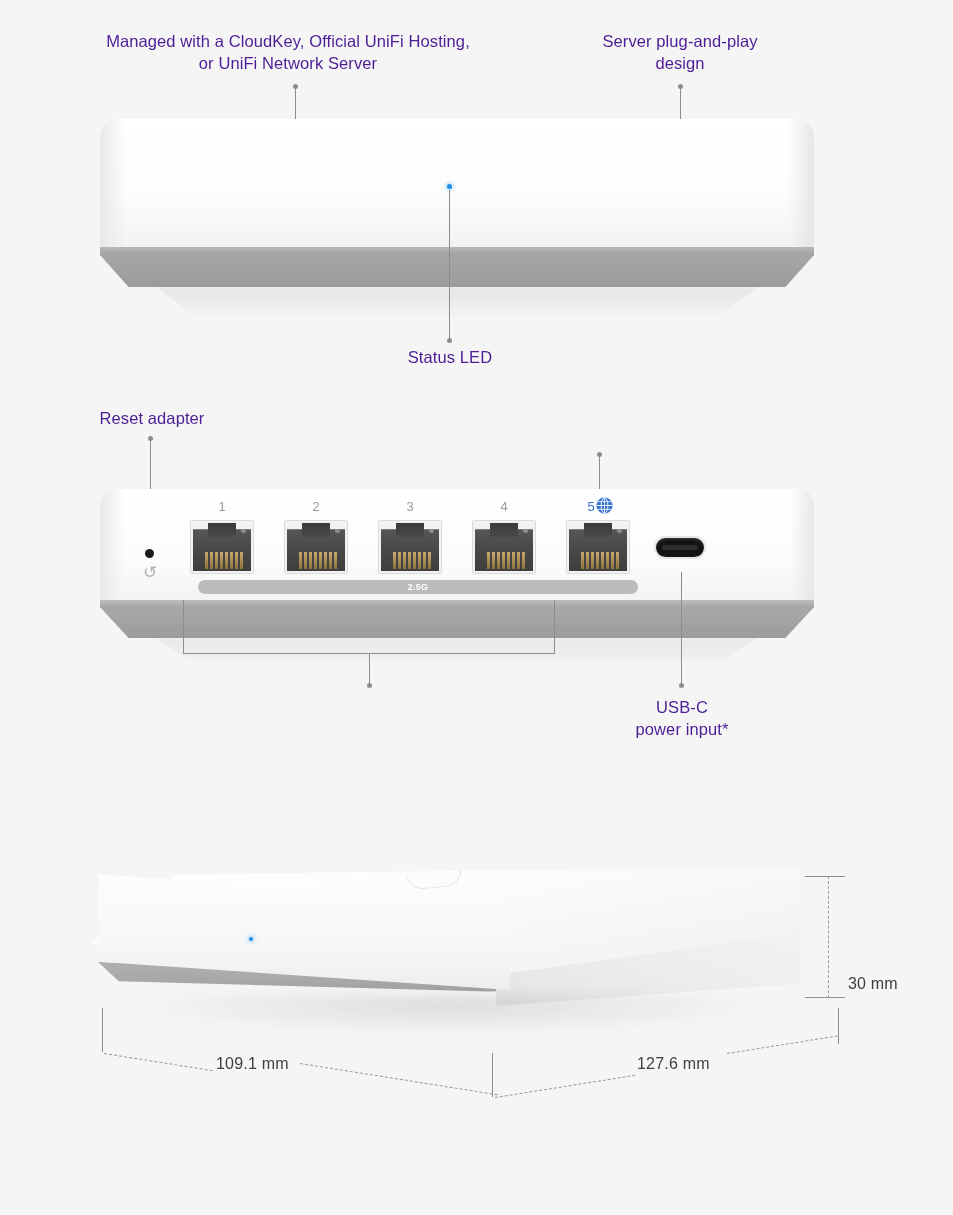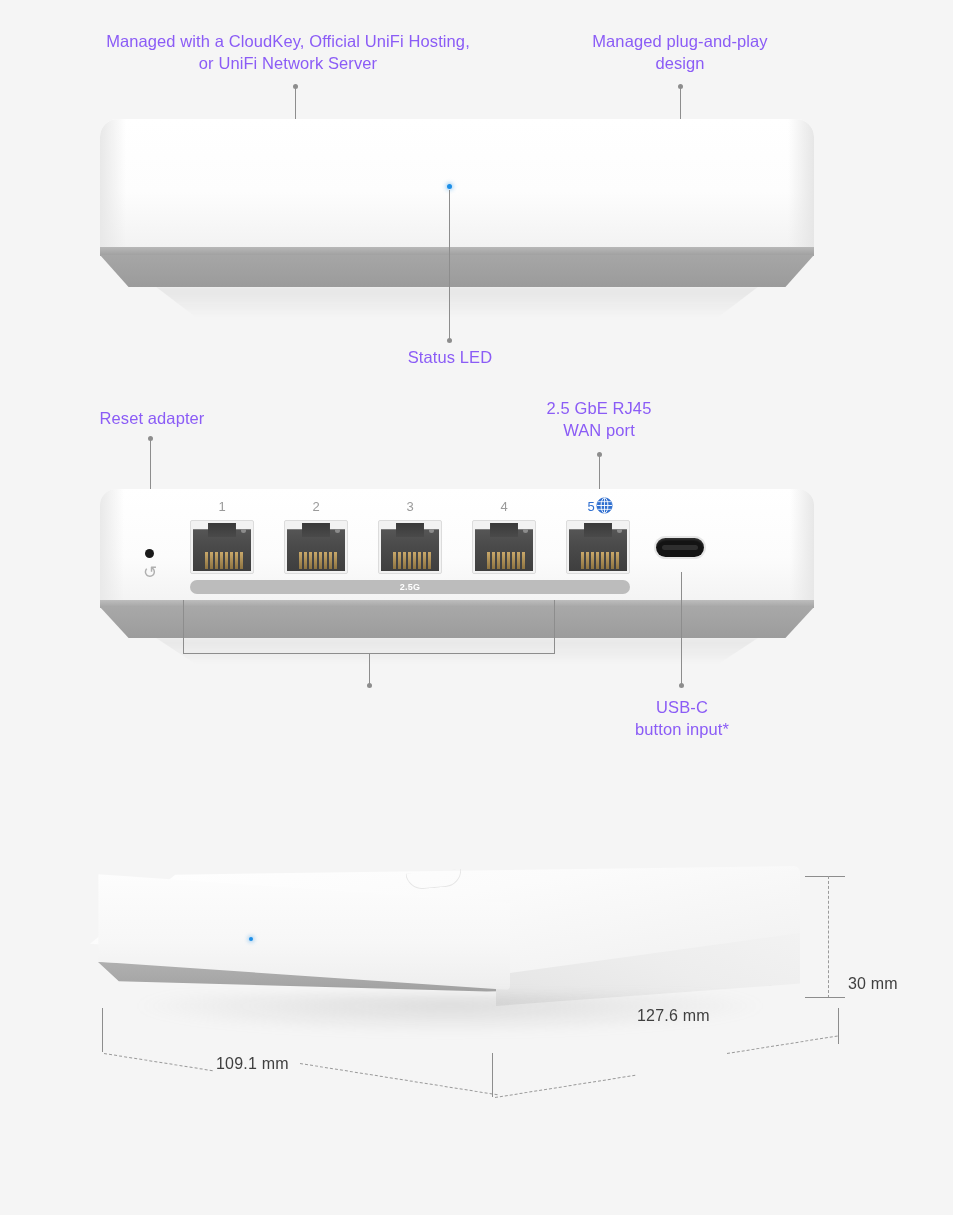--- a/index.html
+++ b/index.html
@@ -13,21 +13,21 @@
     position: relative;
     width: 953px;
     height: 1215px;
     background: #f5f5f5;
     overflow: hidden;
   }
 
   
   .callout {
     position: absolute;
-    color: #8b5cf6;
+    color: #4c1d95;
     font-size: 16.5px;
     line-height: 22px;
     text-align: center;
     letter-spacing: 0.1px;
     white-space: pre-line;
   }
   .dim-label {
     position: absolute;
     color: #3f3f3f;
     font-size: 16px;
@@ -343,43 +343,41 @@
 </head>
 <body>
 
 <div id="page">
 
   <div class="callout" style="left:88px; top:30px; width:400px;">Managed with a CloudKey, Official UniFi Hosting,
 or UniFi Network Server</div>
   <div class="leader" style="left:295px; top:86px; height:34px;"></div>
   <div class="leader-dot" style="left:293px; top:84px;"></div>
 
-  <div class="callout" style="left:560px; top:30px; width:240px;">Managed plug-and-play
+  <div class="callout" style="left:560px; top:30px; width:240px;">Server plug-and-play
 design</div>
   <div class="leader" style="left:680px; top:86px; height:34px;"></div>
   <div class="leader-dot" style="left:678px; top:84px;"></div>
 
   <div id="top-device">
     <div class="shell"></div>
     <div class="rim"></div>
     <div class="base"></div>
     <div class="reflection"></div>
     <div class="led-dot" style="left:347px; top:65px;"></div>
   </div>
 
   <div class="leader" style="left:449px; top:190px; height:151px;"></div>
   <div class="leader-dot" style="left:447px; top:338px;"></div>
   <div class="callout" style="left:370px; top:346px; width:160px;">Status LED</div>
 
   <div class="callout" style="left:72px; top:407px; width:160px;">Reset adapter</div>
   <div class="leader-dot" style="left:148px; top:436px;"></div>
   <div class="leader" style="left:150px; top:439px; height:114px;"></div>
 
-  <div class="callout" style="left:505px; top:397px; width:188px;">2.5 GbE RJ45
-WAN port</div>
   <div class="leader-dot" style="left:597px; top:452px;"></div>
   <div class="leader" style="left:599px; top:455px; height:50px;"></div>
 
   <div id="port-device">
     <div class="shell"></div>
     <div class="rim"></div>
     <div class="base"></div>
     <div class="reflection"></div>
 
     <div class="reset-dot" style="left:45px; top:60px;"></div>
@@ -489,31 +487,31 @@
             <i></i>
             <i></i>
             <i></i>
             <i></i>
           </div>
       </div>
     </div>
 
     <div class="usbc" style="left:556px; top:49px;"></div>
 
-    <div class="speed-bar" style="left:90px; top:91px; width:440px;">2.5G</div>
+    <div class="speed-bar" style="left:98px; top:91px; width:440px;">2.5G</div>
   </div>
 
   <div class="bracket" style="left:183px; top:600px; width:372px; height:54px;"></div>
   <div class="leader" style="left:369px; top:654px; height:32px;"></div>
   <div class="leader-dot" style="left:367px; top:683px;"></div>
 
   <div class="leader" style="left:681px; top:572px; height:114px;"></div>
   <div class="leader-dot" style="left:679px; top:683px;"></div>
   <div class="callout" style="left:592px; top:696px; width:180px;">USB-C
-button input*</div>
+power input*</div>
 
   <div id="iso-device">
     <div id="iso-base"></div>
     <div id="iso-right"></div>
     <div id="iso-top"></div>
     <div id="iso-front"></div>
     <div id="iso-shadow"></div>
   </div>
   <div id="iso-logo"></div>
   <div class="led-dot" style="left:249px; top:937px; width:4px; height:4px;"></div>
@@ -524,18 +522,18 @@
   <div class="dim-label" style="left:848px; top:927px;margin-top:48px;">30 mm</div>
 
   <div class="dim-solid" style="left:102px; top:1008px; width:1px; height:44px;"></div>
   <div class="dim-dash-h" style="left:104px; top:1053px; width:110px; transform:rotate(9deg);"></div>
   <div class="dim-label" style="left:216px; top:1055px;">109.1 mm</div>
   <div class="dim-dash-h" style="left:300px; top:1063px; width:200px; transform:rotate(9deg);"></div>
 
   <div class="dim-solid" style="left:492px; top:1053px; width:1px; height:44px;"></div>
 
   <div class="dim-dash-h" style="left:495px; top:1097px; width:142px; transform:rotate(-9deg);"></div>
-  <div class="dim-label" style="left:637px; top:1007px;">127.6 mm</div>
+  <div class="dim-label" style="left:637px; top:1055px;">127.6 mm</div>
   <div class="dim-dash-h" style="left:727px; top:1053px; width:112px; transform:rotate(-9deg);"></div>
   <div class="dim-solid" style="left:838px; top:1008px; width:1px; height:36px;"></div>
 
 
 </div>
 
 </body></html>

